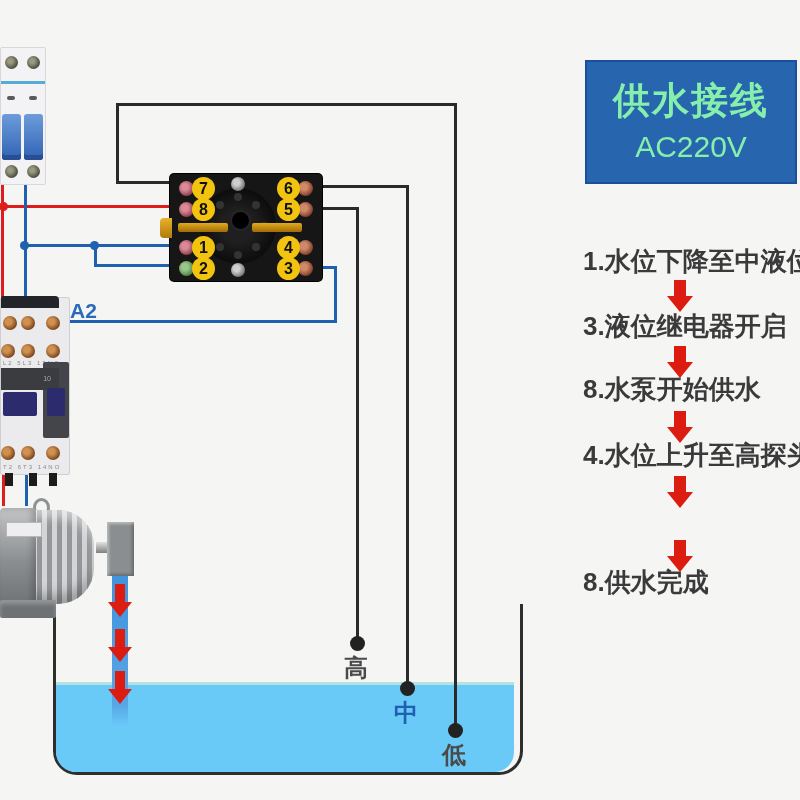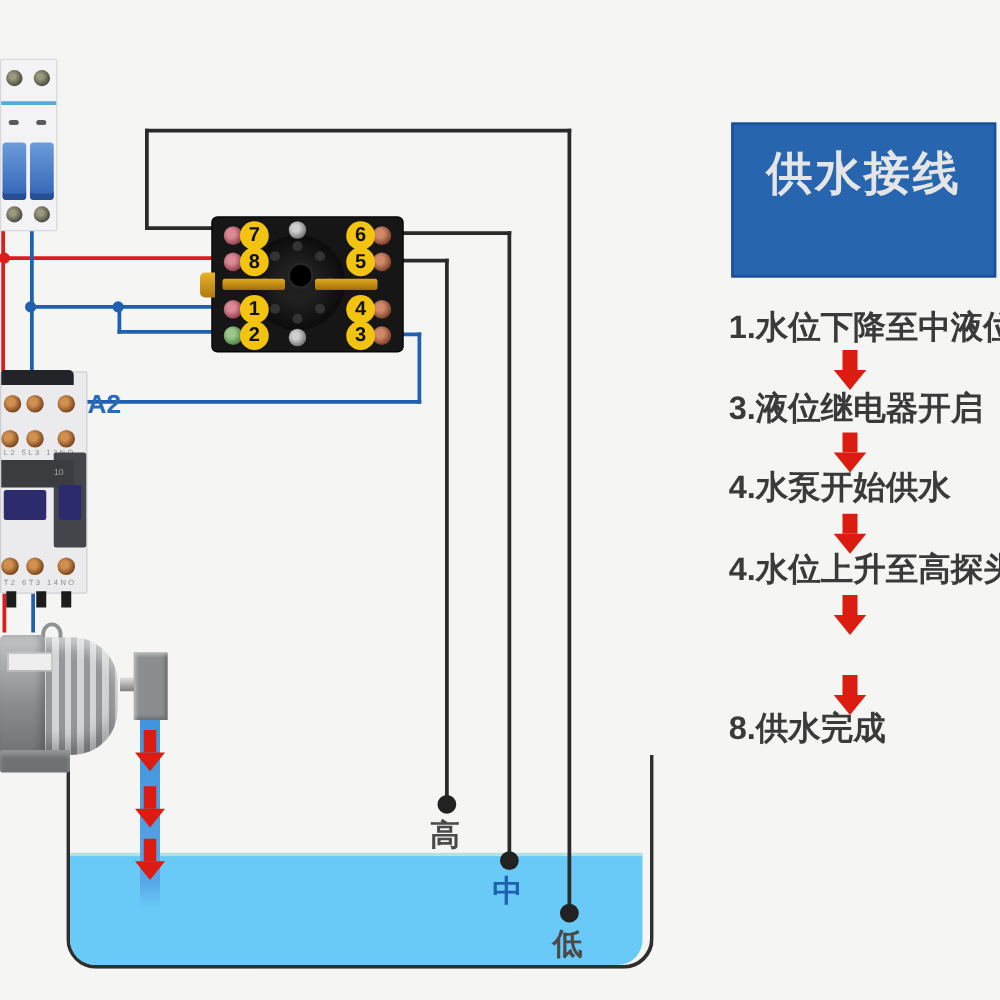--- a/index.html
+++ b/index.html
@@ -46,21 +46,21 @@
   #contactor{left:0;top:297px;width:68px;height:176px;background:#ebebed;border:1px solid #cfcfd3;border-radius:2px;}
   #ct-top{position:absolute;left:0;top:-2px;width:58px;height:12px;background:#23242a;border-radius:2px 4px 0 0;}
   .ct-screw{position:absolute;width:14px;height:14px;border-radius:50%;
             background:radial-gradient(circle at 40% 40%, #d09050 25%, #6e3a16 78%);}
   .ct-lbl{position:absolute;font-size:6px;color:#8a8a8a;white-space:nowrap;letter-spacing:2px;}
   #ct-block{position:absolute;left:0;top:70px;width:58px;height:22px;background:#3b3c40;color:#a8a8a8;font-size:7px;}
   #ct-block span{position:absolute;right:8px;top:7px;}
   .ct-navy{position:absolute;background:#2b2b6e;border-radius:2px;}
   #ct-side{position:absolute;left:42px;top:64px;width:26px;height:76px;background:#43454b;border-radius:2px;}
   .ct-pin{position:absolute;bottom:-12px;width:8px;height:13px;background:#1c1c1c;}
-  #a2-label{left:70px;top:312px;font-size:21px;font-weight:bold;color:#2a6ab8;}
+  #a2-label{left:70px;top:299px;font-size:21px;font-weight:bold;color:#2a6ab8;}
 
   
   #motor{left:0;top:498px;width:104px;height:124px;}
   #motor-eye{position:absolute;left:33px;top:0;width:11px;height:13px;border:3px solid #8f9193;border-radius:50%;}
   #motor-fins{position:absolute;left:22px;top:12px;width:72px;height:94px;border-radius:8px 36px 36px 8px;
       background:repeating-linear-gradient(90deg,#d2d4d5 0 5px,#94969a 5px 10px);box-shadow:inset 0 8px 10px rgba(255,255,255,.5), inset 0 -10px 12px rgba(0,0,0,.25);}
   #motor-front{position:absolute;left:0;top:10px;width:36px;height:98px;border-radius:4px;
       background:linear-gradient(180deg,#c2c4c5 0%,#8b8e90 55%,#6f7274 100%);box-shadow:inset -4px 0 6px rgba(0,0,0,.2);}
   #motor-label{position:absolute;left:6px;top:24px;width:34px;height:13px;background:#eeeeee;border:1px solid #b8b8b8;}
   #motor-base{position:absolute;left:0;top:102px;width:56px;height:18px;background:#6f7274;border-radius:2px;box-shadow:inset 0 4px 4px rgba(255,255,255,.25);}
@@ -71,21 +71,21 @@
 
   
   #tank{left:53px;top:604px;width:464px;height:168px;border:3px solid #2e2e2e;border-top:none;border-radius:0 0 24px 24px;}
   #water{left:56px;top:682px;width:458px;height:87px;background:#69c9f7;border-top:3px solid #b5e2e0;border-radius:0 0 20px 20px;}
 
   .probe-label{position:absolute;font-size:24px;font-weight:bold;color:#4a4a4a;}
   .probe-label.blue{color:#2060b0;}
 
   
   #titlebox{left:585px;top:60px;width:212px;height:124px;background:#2766ae;border:2px solid #1c4f9b;
-            color:#e5e5e5;text-align:center;box-sizing:border-box;margin-top:38px;}
+            color:#86efac;text-align:center;box-sizing:border-box;}
   #title-main{margin-top:14px;font-size:37px;font-weight:bold;letter-spacing:2px;}
   #title-sub{margin-top:4px;font-size:30px;}
   .step{position:absolute;left:583px;font-size:26px;font-weight:600;color:#3a3a3a;white-space:nowrap;}
 
   .sarrow{position:absolute;width:26px;}
   .sarrow .shaft{margin:0 auto;width:12px;height:16px;background:#dc1c10;}
   .sarrow .head{width:0;height:0;border-left:13px solid transparent;border-right:13px solid transparent;border-top:16px solid #dc1c10;}
   .farrow{position:absolute;width:24px;}
   .farrow .shaft{margin:0 auto;width:10px;height:18px;background:#dc1c10;}
   .farrow .head{width:0;height:0;border-left:12px solid transparent;border-right:12px solid transparent;border-top:15px solid #dc1c10;}
@@ -226,33 +226,34 @@
     <div id="motor-fins"></div>
     <div id="motor-front"></div>
     <div id="motor-label"></div>
     <div id="motor-base"></div>
   </div>
   <div id="shaft" class="abs"></div>
   <div id="pump-block" class="abs"></div>
 
   <div id="titlebox" class="abs">
     <div id="title-main">供水接线</div>
+    <div id="title-sub">AC220V</div>
   </div>
 
   <div class="step" style="top:244px;">1.水位下降至中液位</div>
   <div class="sarrow" style="left:667px;top:280px;">
       <div class="shaft"></div>
       <div class="head"></div>
     </div>
   <div class="step" style="top:309px;">3.液位继电器开启</div>
   <div class="sarrow" style="left:667px;top:346px;">
       <div class="shaft"></div>
       <div class="head"></div>
     </div>
-  <div class="step" style="top:372px;">4.水泵开始供水</div>
+  <div class="step" style="top:372px;">8.水泵开始供水</div>
   <div class="sarrow" style="left:667px;top:411px;">
       <div class="shaft"></div>
       <div class="head"></div>
     </div>
   <div class="step" style="top:438px;">4.水位上升至高探头</div>
   <div class="sarrow" style="left:667px;top:476px;">
       <div class="shaft"></div>
       <div class="head"></div>
     </div>
   <div class="sarrow" style="left:667px;top:540px;">

